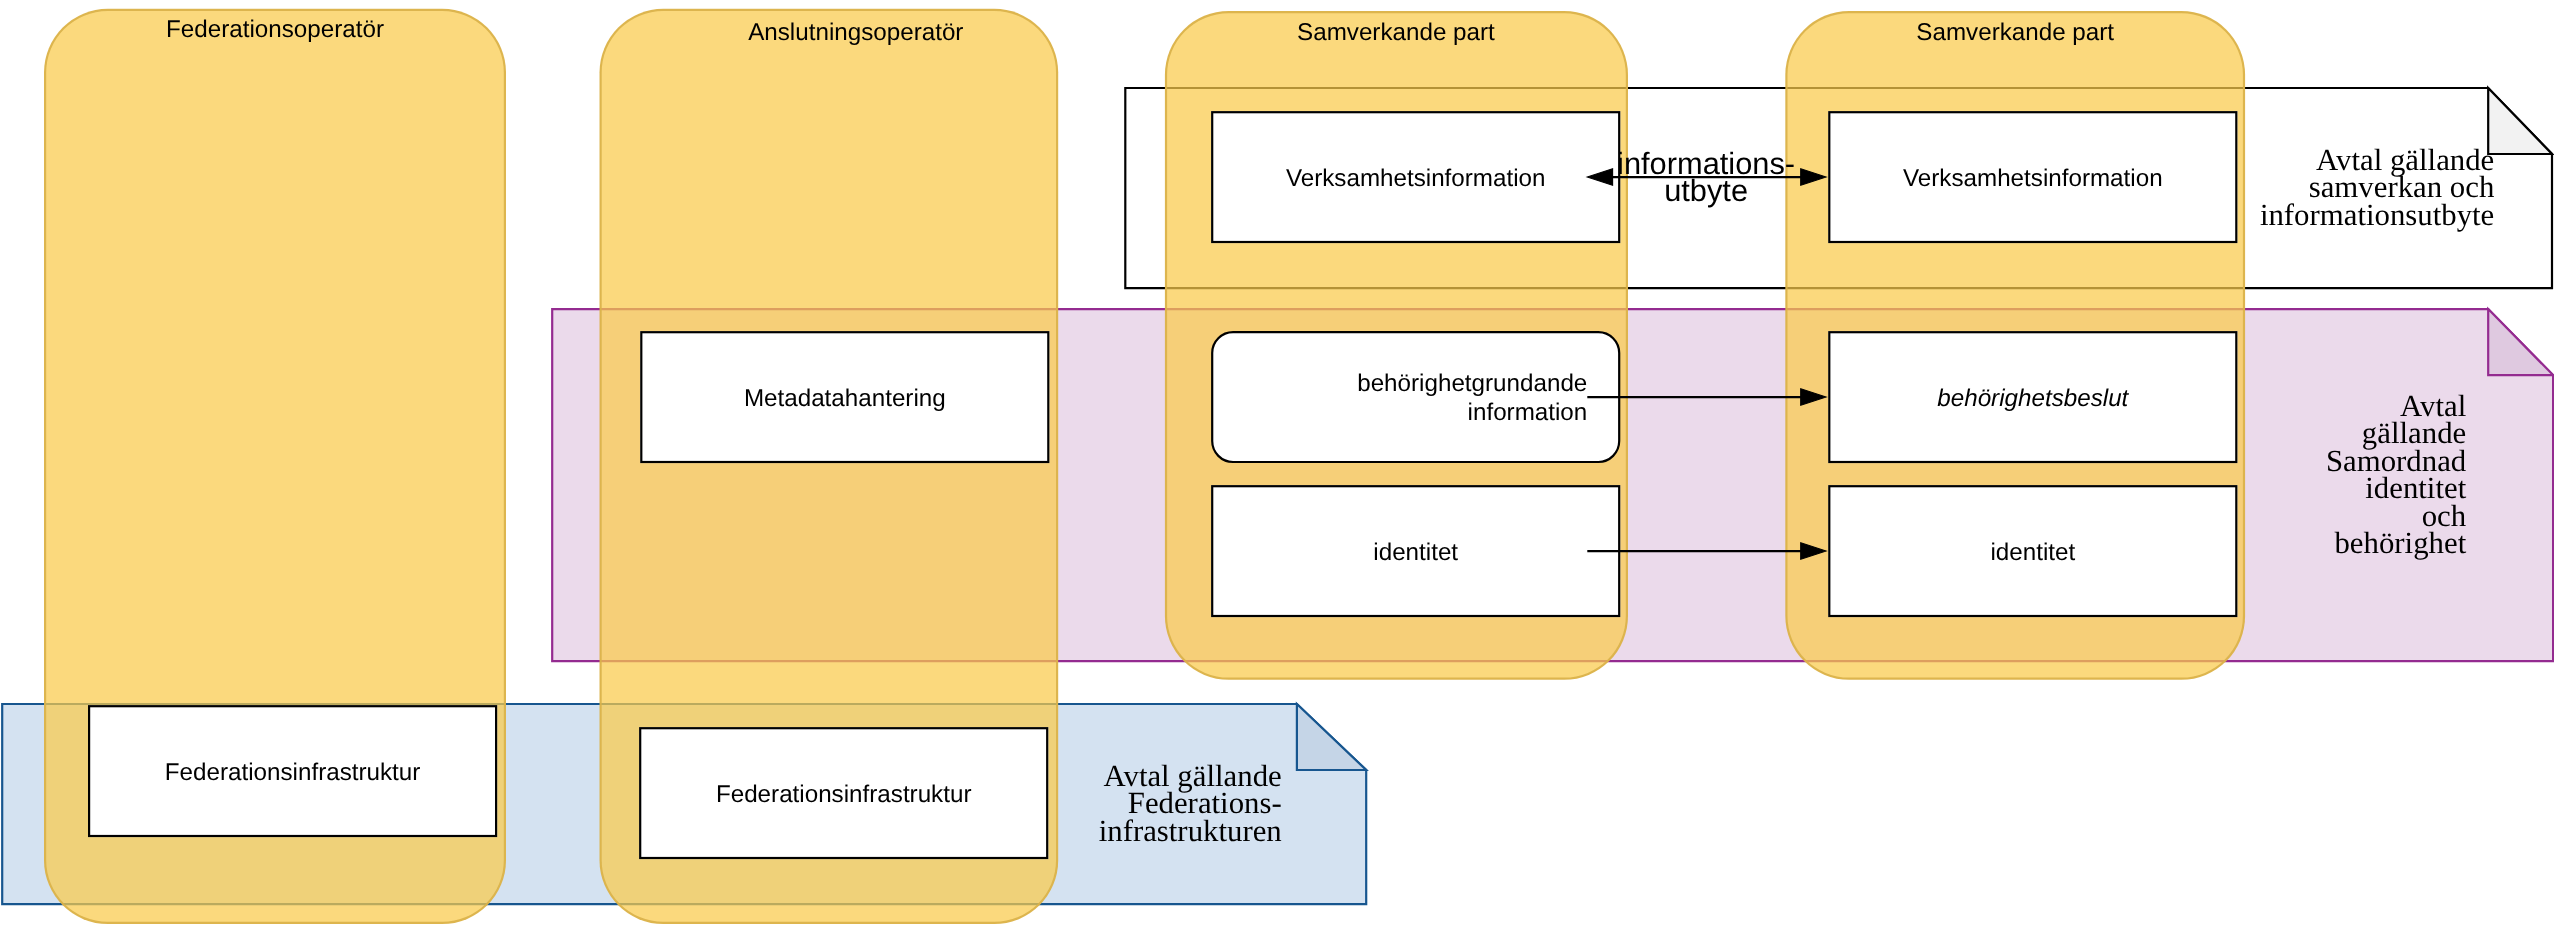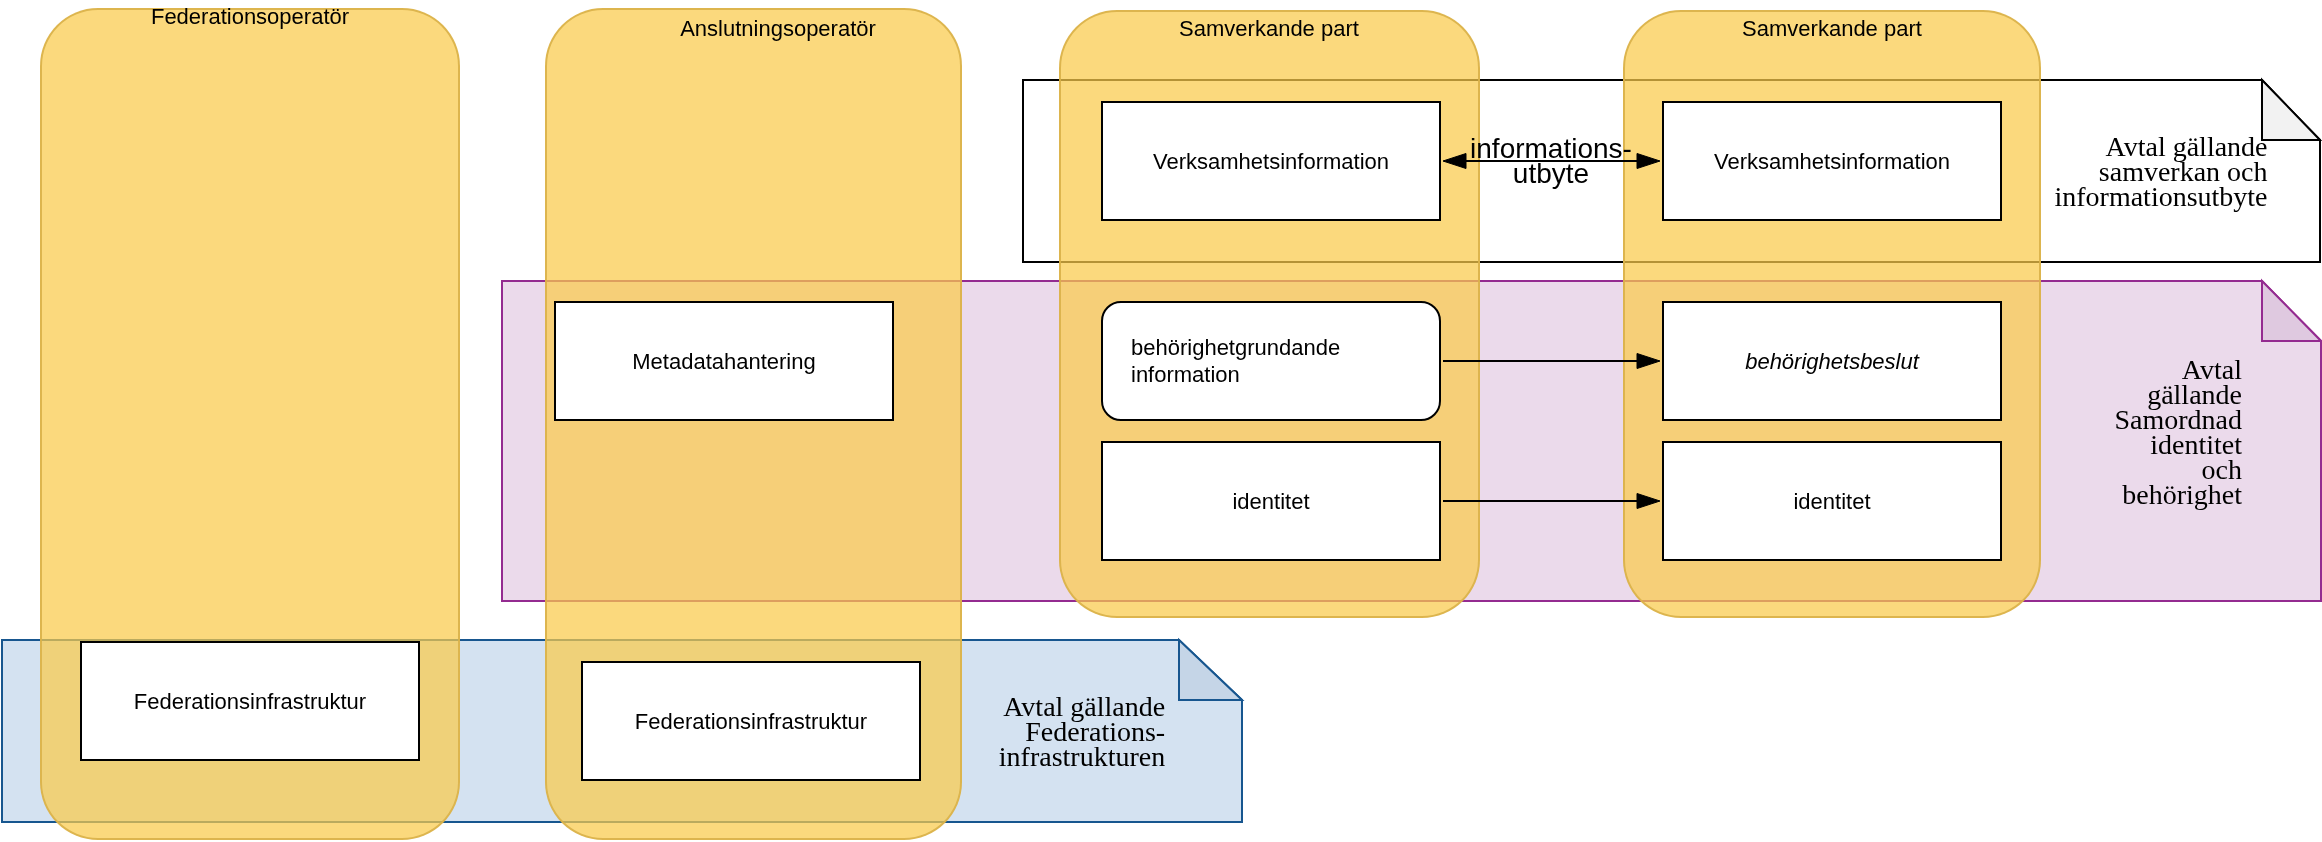--- a/index.html
+++ b/index.html
@@ -26,25 +26,25 @@
     border:2px solid rgba(217,177,73,0.9);
     box-sizing:border-box;
   }
   .container-title{
     position:absolute;z-index:2;
     transform:translateX(-50%);
     font-size:22px;line-height:24px;white-space:nowrap;
   }
   .box{
     position:absolute;z-index:3;
-    width:340px;height:120px;
+    width:372px;height:120px;
     background:#ffffff;border:2px solid #000000;
     box-sizing:border-box;
     display:flex;align-items:center;justify-content:center;
-    text-align:left;font-size:22px;line-height:27px;
+    text-align:right;font-size:22px;line-height:27px;
     padding:0 28px;
   }
   .arrows-svg{z-index:4;}
   .arrow-label{
     position:absolute;z-index:4;
     transform:translate(-50%,-50%);
     white-space:pre-line;text-align:center;
     font-size:28px;line-height:25px;
   }
 </style>
@@ -79,26 +79,26 @@
 och behörighet</div>
   <div class="note-text" style="left:1082px;top:731px;">Avtal gällande
 Federations-
 infrastrukturen</div>
 
   <div class="container" style="left:40px;top:8px;width:420px;height:832px;"></div>
   <div class="container" style="left:545px;top:8px;width:417px;height:832px;"></div>
   <div class="container" style="left:1059px;top:10px;width:421px;height:608px;"></div>
   <div class="container" style="left:1623px;top:10px;width:418px;height:608px;"></div>
 
-  <div class="container-title" style="left:250px;top:5px;">Federationsoperatör</div>
+  <div class="container-title" style="left:250px;top:15px;">Federationsoperatör</div>
   <div class="container-title" style="left:778px;top:17px;">Anslutningsoperatör</div>
   <div class="container-title" style="left:1269px;top:17px;">Samverkande part</div>
   <div class="container-title" style="left:1832px;top:17px;">Samverkande part</div>
 
-  <div class="box" style="left:554px;top:301px;">Metadatahantering</div>
+  <div class="box" style="left:582px;top:301px;">Metadatahantering</div>
   <div class="box" style="left:80px;top:641px;">Federationsinfrastruktur</div>
   <div class="box" style="left:581px;top:661px;">Federationsinfrastruktur</div>
   <div class="box" style="left:1101px;top:101px;">Verksamhetsinformation</div>
   <div class="box" style="left:1662px;top:101px;">Verksamhetsinformation</div>
   <div class="box" style="left:1101px;top:301px;border-radius:20px;">behörighetgrundande information</div>
   <div class="box" style="left:1662px;top:301px;font-style:italic;">behörighetsbeslut</div>
   <div class="box" style="left:1101px;top:441px;">identitet</div>
   <div class="box" style="left:1662px;top:441px;">identitet</div>
 
   <svg class="layer arrows-svg" viewBox="0 0 2322 842">

